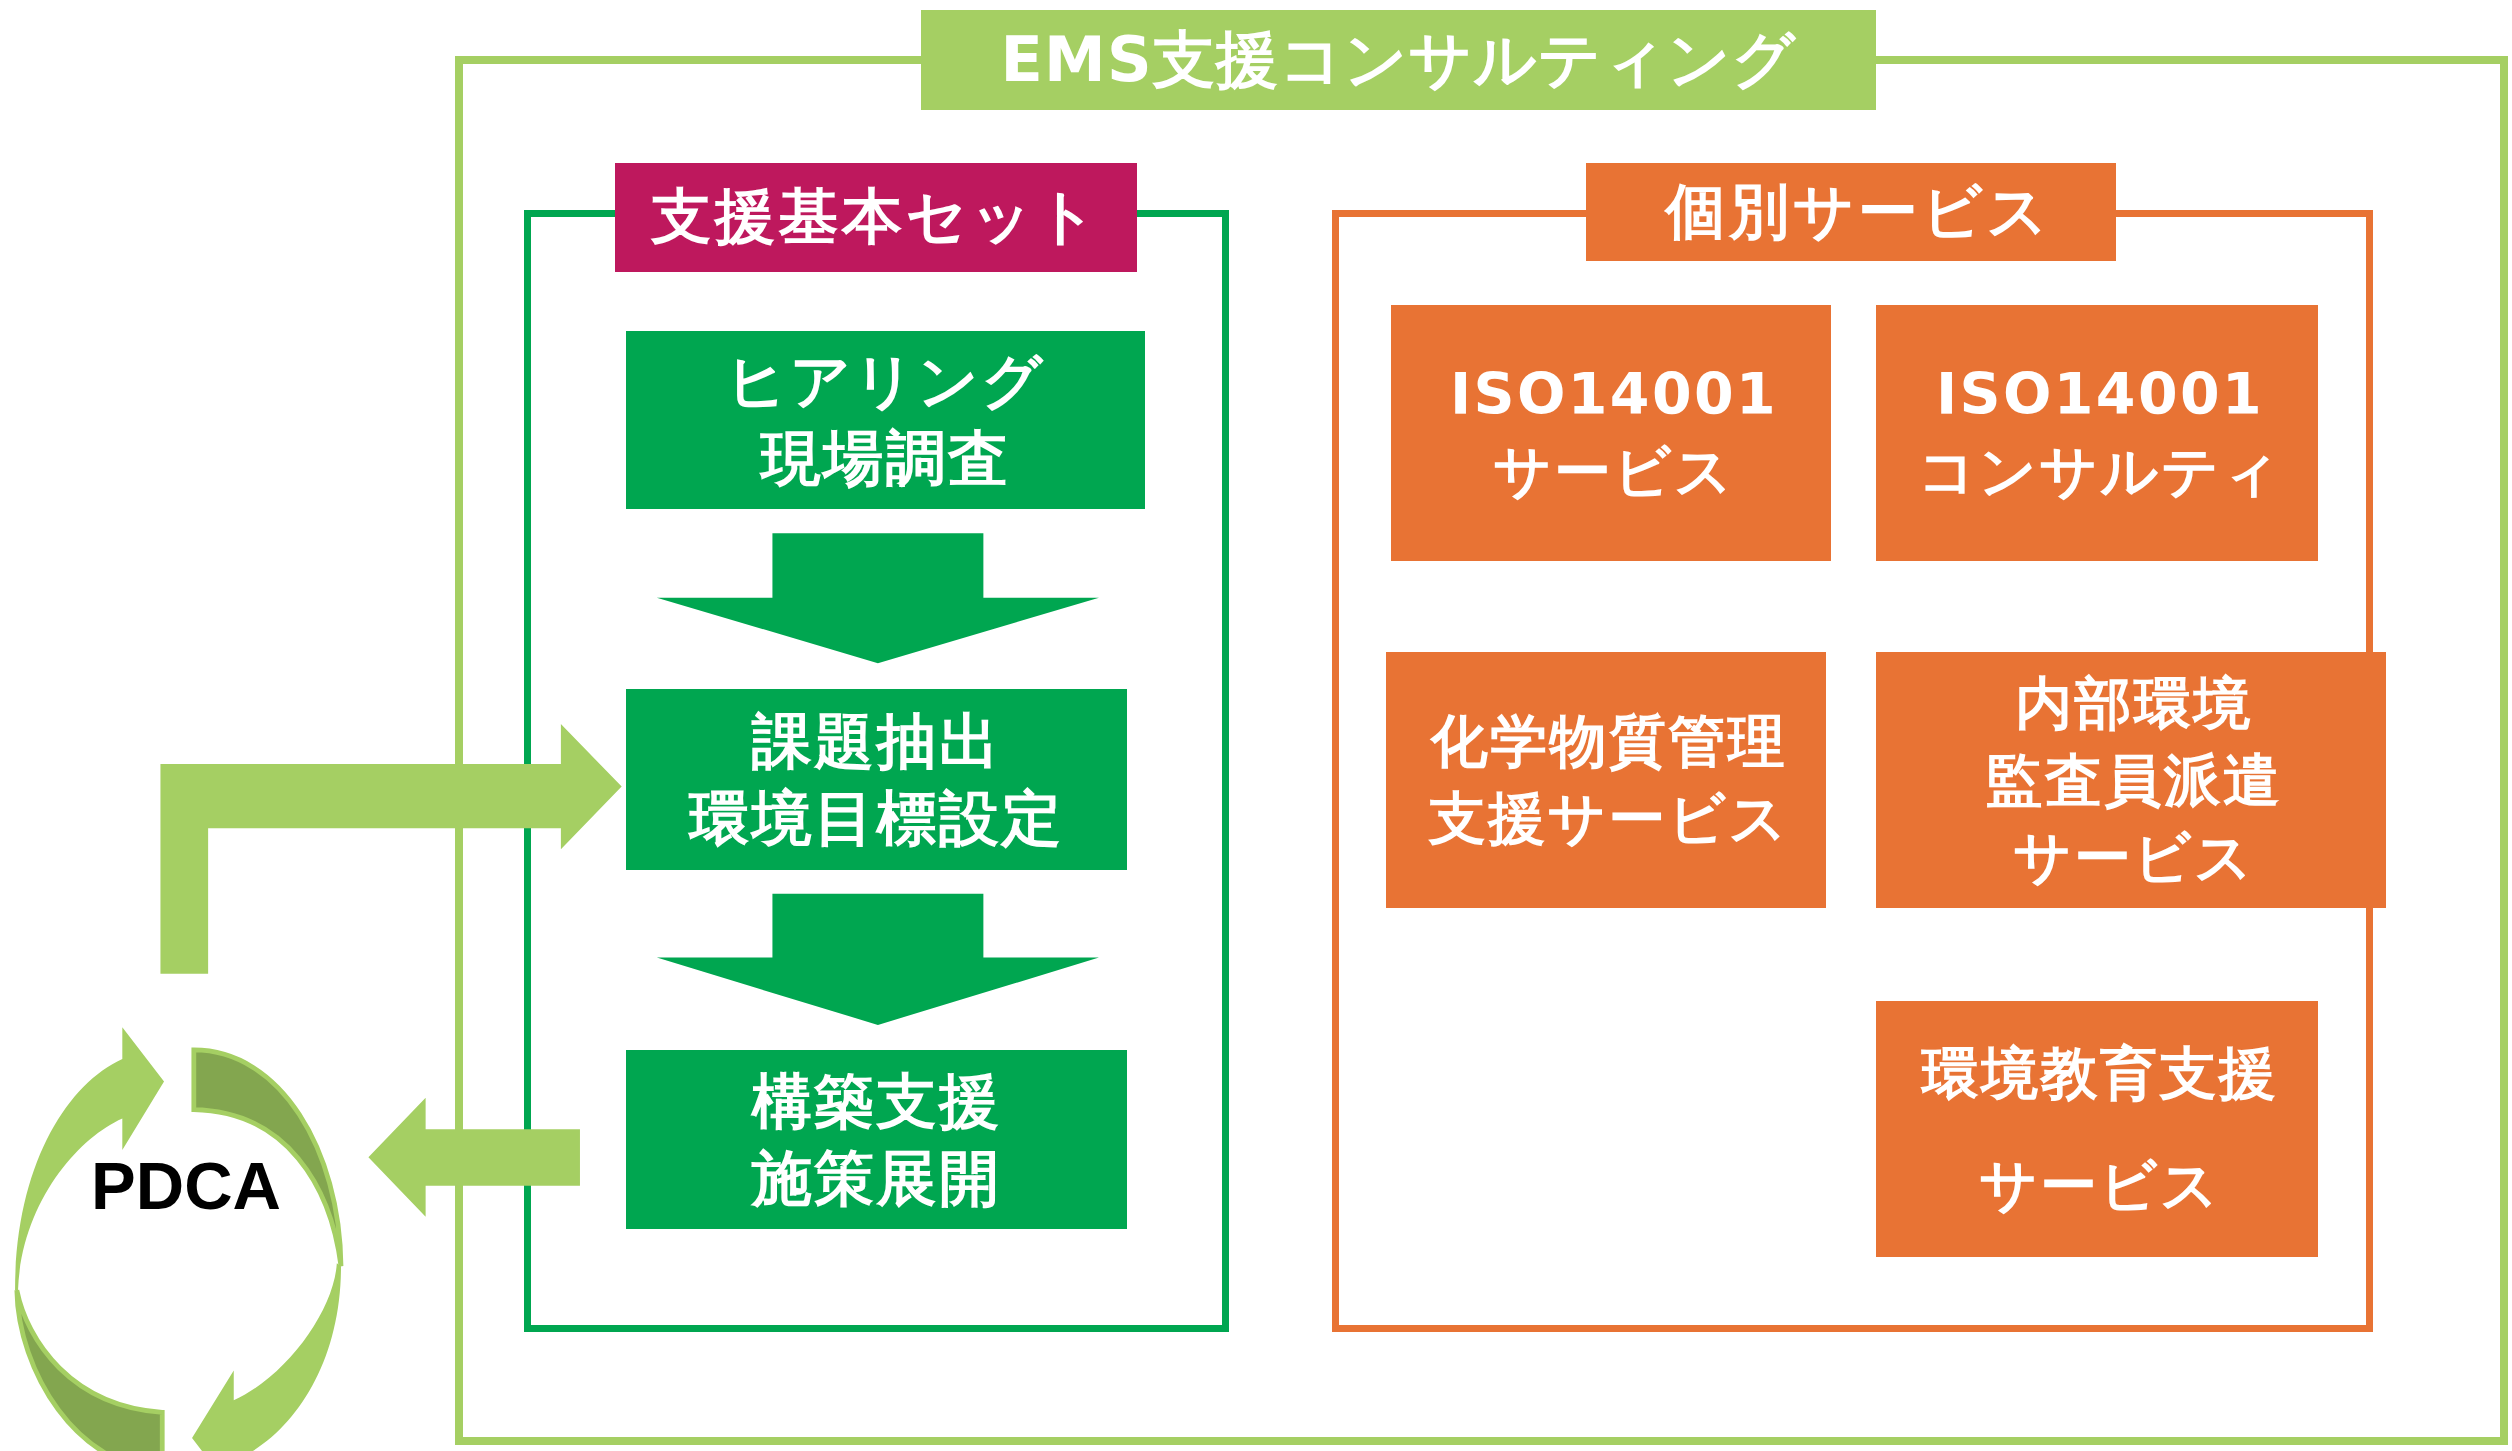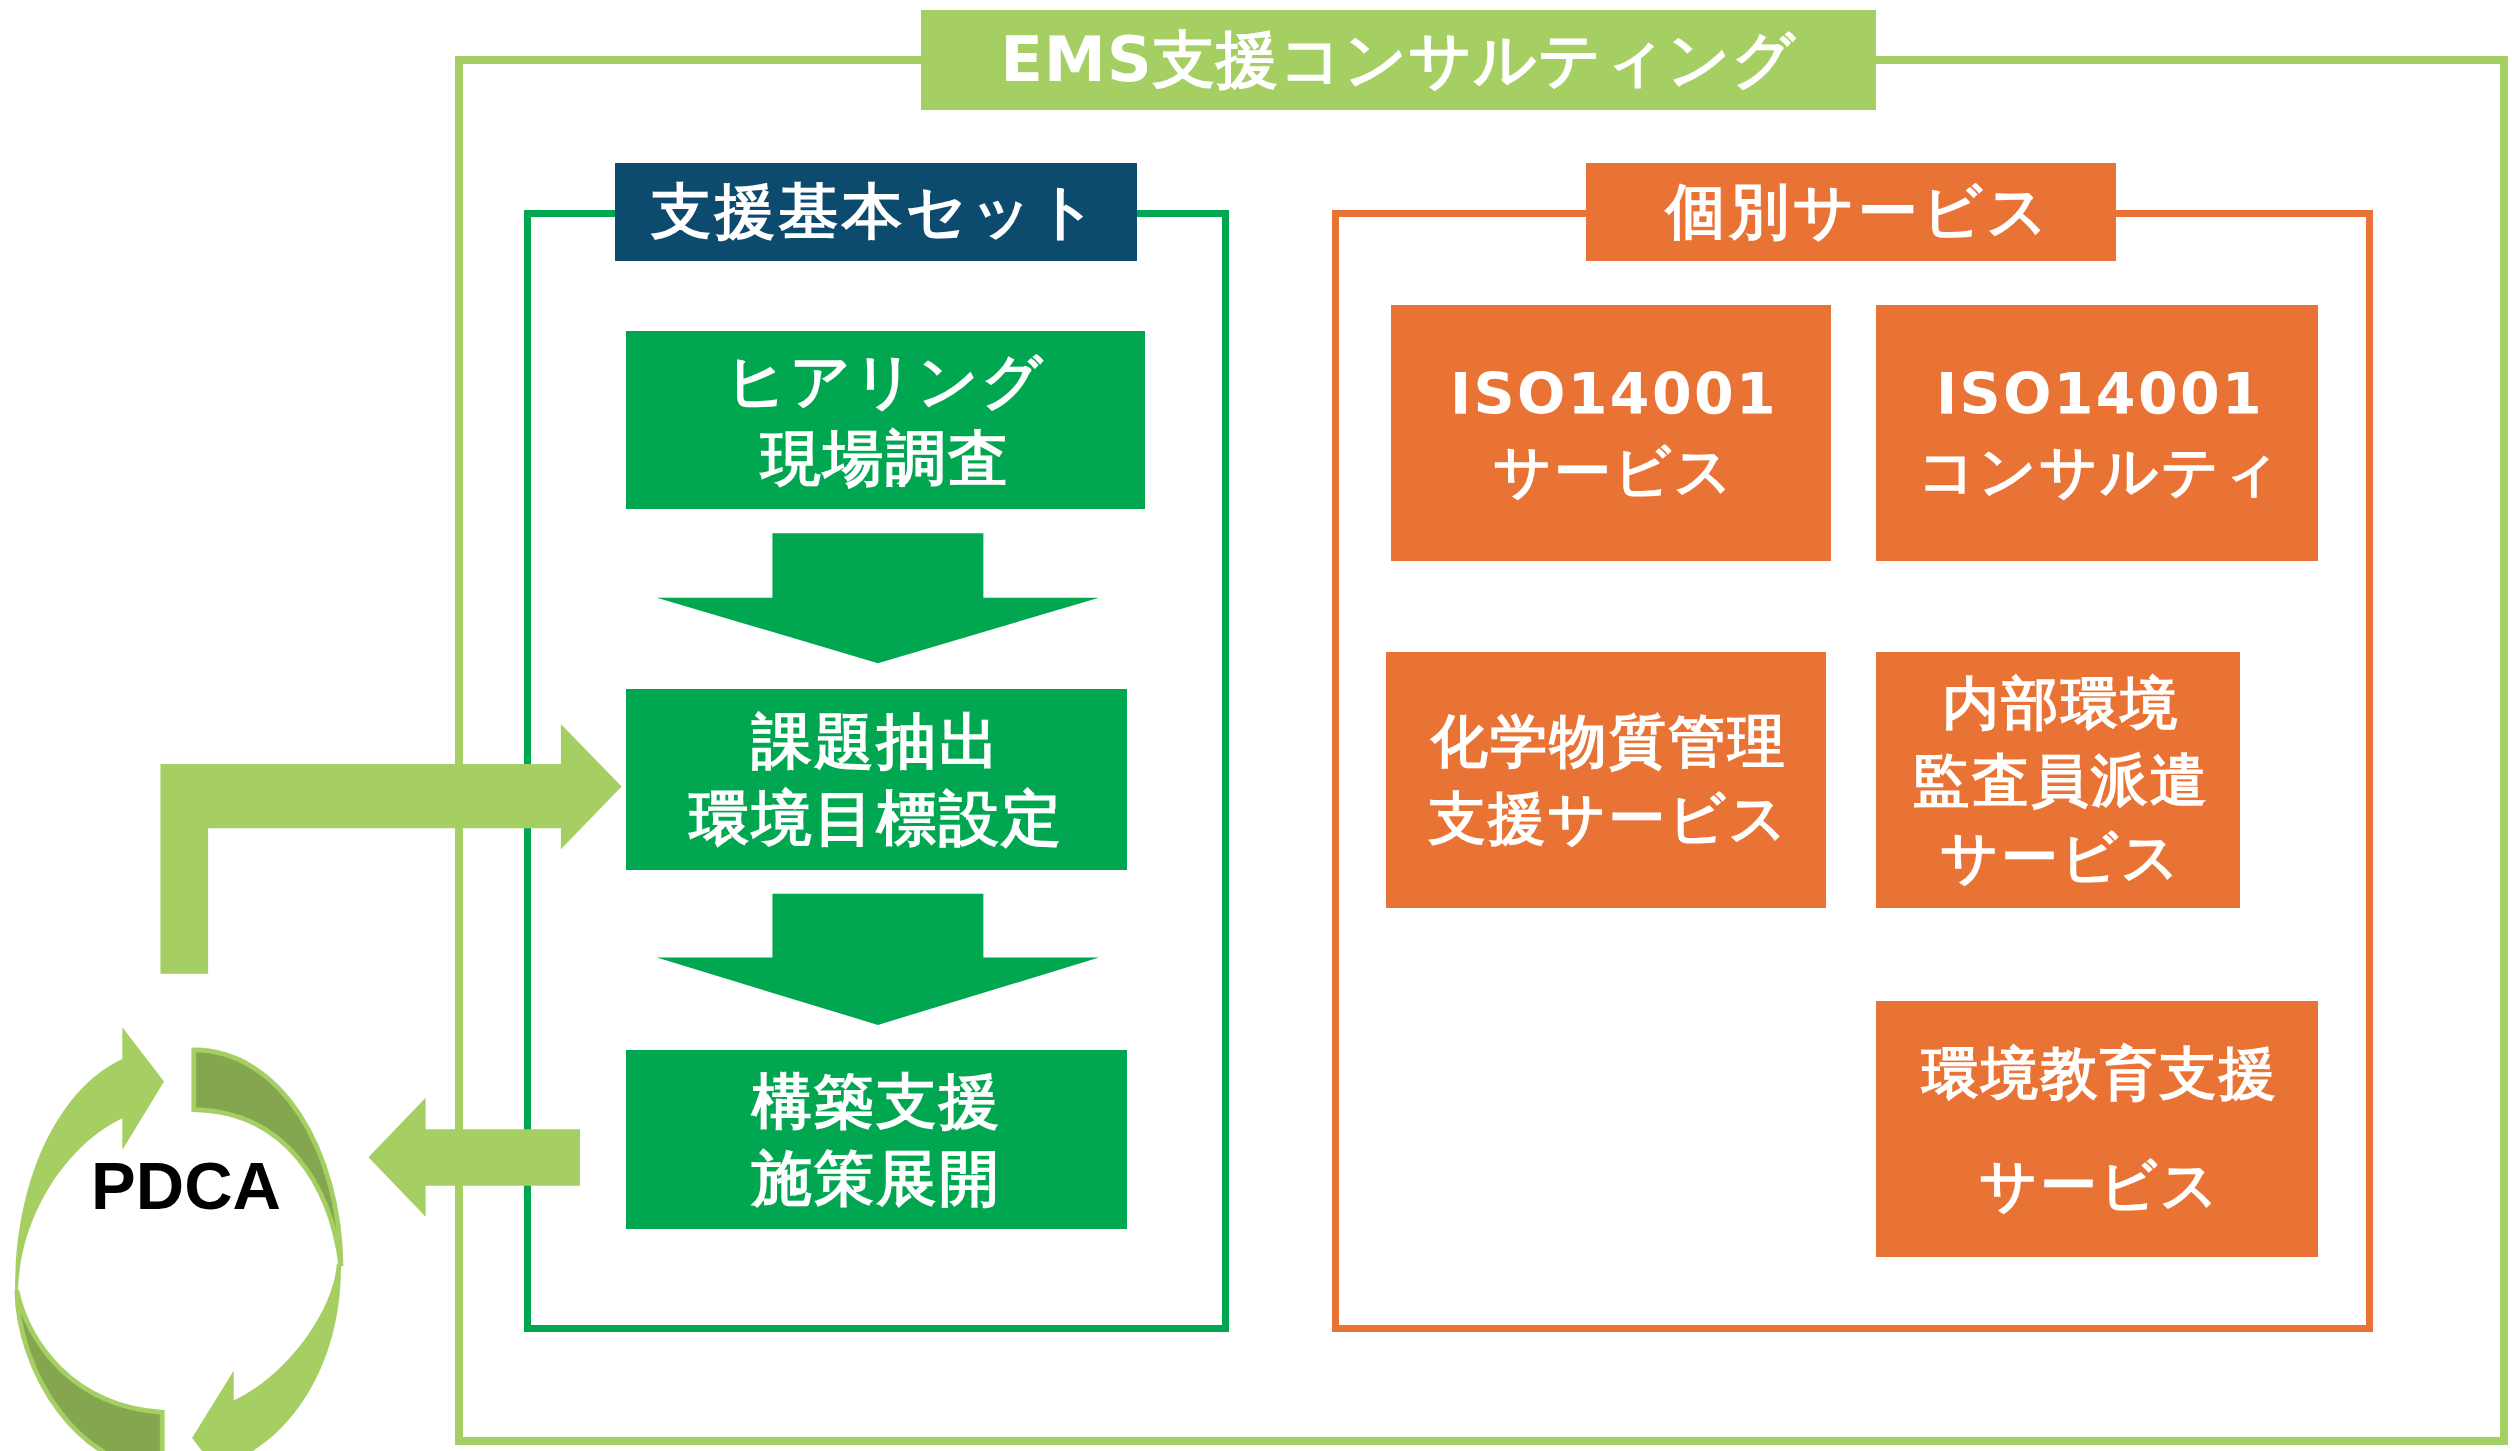--- a/index.html
+++ b/index.html
@@ -3,21 +3,21 @@
 <meta charset="utf-8">
 <style>
   html,body{margin:0;padding:0;background:#ffffff;}
   body{width:2512px;height:1451px;position:relative;overflow:hidden;font-family:"DejaVu Sans","Liberation Sans",sans-serif;}
   .abs{position:absolute;box-sizing:border-box;}
   .frame-outer{left:455px;top:56px;width:2053px;height:1389px;border:8.3px solid #a5cf63;}
   .banner{left:921px;top:9.5px;width:955px;height:100px;background:#a5cf63;color:#fff;font-weight:bold;font-size:62px;display:flex;align-items:center;justify-content:center;letter-spacing:1.2px;}
   .frame-green{left:524px;top:210px;width:705px;height:1122px;border:7.2px solid #00a650;}
   .frame-orange{left:1332px;top:210px;width:1041px;height:1122px;border:7.2px solid #e87334;}
   .hdr{color:#fff;font-weight:bold;font-size:60px;display:flex;align-items:center;justify-content:center;letter-spacing:3.6px;}
-  .hdr-green{left:615px;top:163px;width:522px;height:98px;background:#0c4a6e;}
+  .hdr-green{left:615px;top:163px;width:522px;height:109px;background:#be185d;}
   .hdr-orange{left:1586px;top:163px;width:530px;height:98px;background:#e87334;padding-left:15px;}
   .step{background:#00a650;color:#fff;font-weight:bold;font-size:60px;line-height:77px;display:flex;flex-direction:column;align-items:center;justify-content:center;text-align:center;letter-spacing:2.4px;}
   .svc{background:#e87334;color:#fff;font-weight:bold;font-size:57px;line-height:77px;display:flex;flex-direction:column;align-items:center;justify-content:center;text-align:center;letter-spacing:2.4px;padding-left:6px;}
   .line{display:block;white-space:nowrap;}
   svg.ov{position:absolute;left:0;top:0;}
   .pdca-label{left:83px;top:1135px;width:206px;height:101px;display:flex;align-items:center;justify-content:center;font-family:"Liberation Sans",sans-serif;font-weight:bold;font-size:67px;color:#000;}
 </style>
 </head>
 <body>
 
@@ -54,21 +54,21 @@
   <span class="line">サービス</span>
 </div>
 <div class="abs svc" style="left:1876px;top:305px;width:442px;height:256px;">
   <span class="line">ISO14001</span>
   <span class="line">コンサルティ</span>
 </div>
 <div class="abs svc" style="left:1386px;top:652px;width:440px;height:256px;">
   <span class="line">化学物質管理</span>
   <span class="line">支援サービス</span>
 </div>
-<div class="abs svc" style="left:1876px;top:652px;width:364px;height:256px;">
+<div class="abs svc" style="left:1876px;top:652px;width:510px;height:256px;">
   <span class="line">内部環境</span>
   <span class="line">監査員派遣</span>
   <span class="line">サービス</span>
 </div>
 <div class="abs svc" style="left:1876px;top:1001px;width:442px;height:256px;gap:35px;">
   <span class="line">環境教育支援</span>
   <span class="line">サービス</span>
 </div>
 
 <svg class="ov" width="2512" height="1451" viewBox="0 0 4215 2435">

